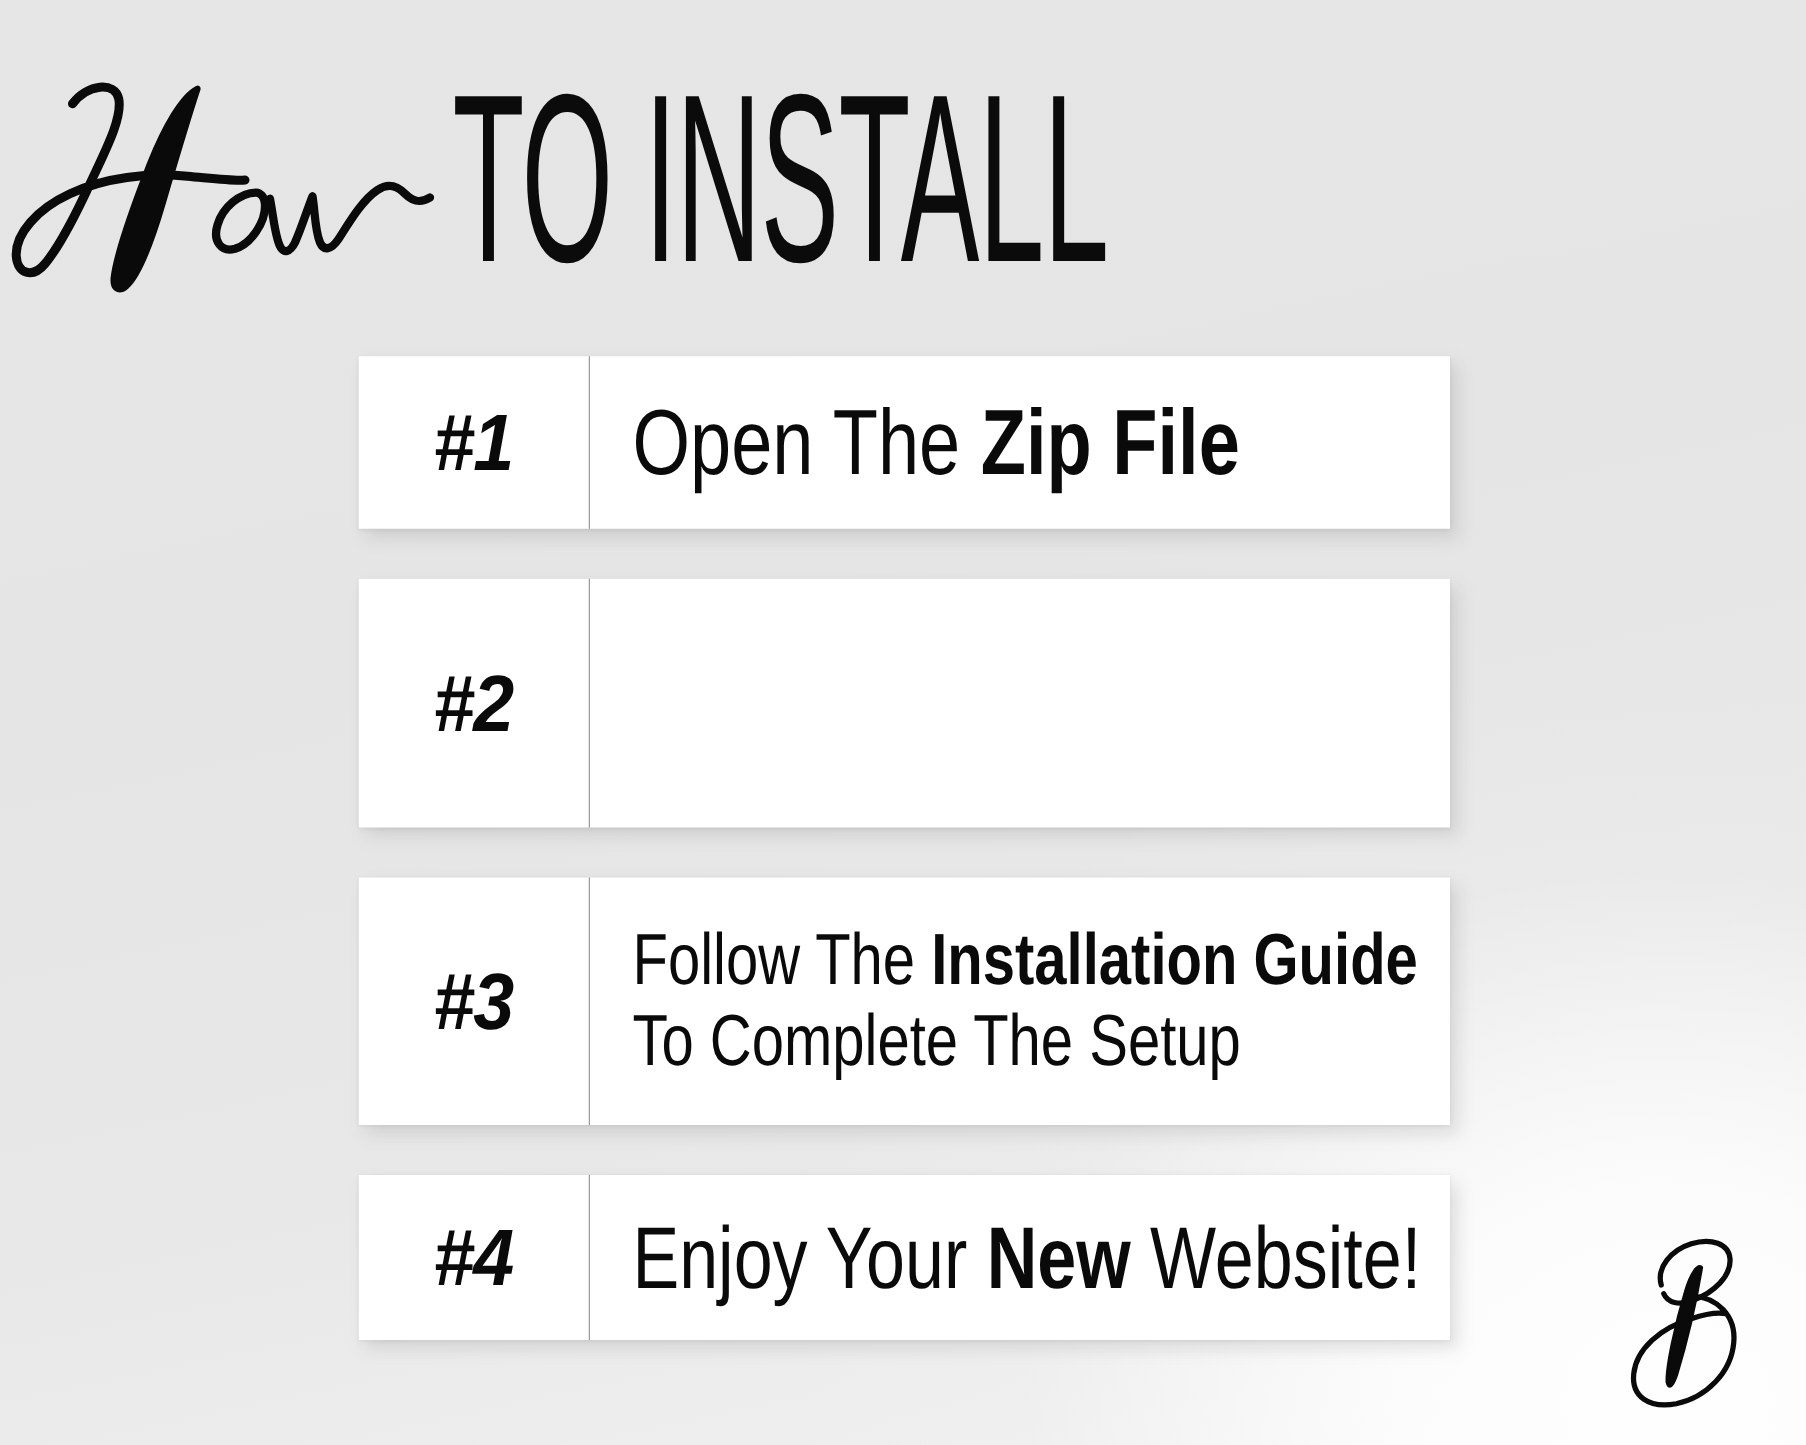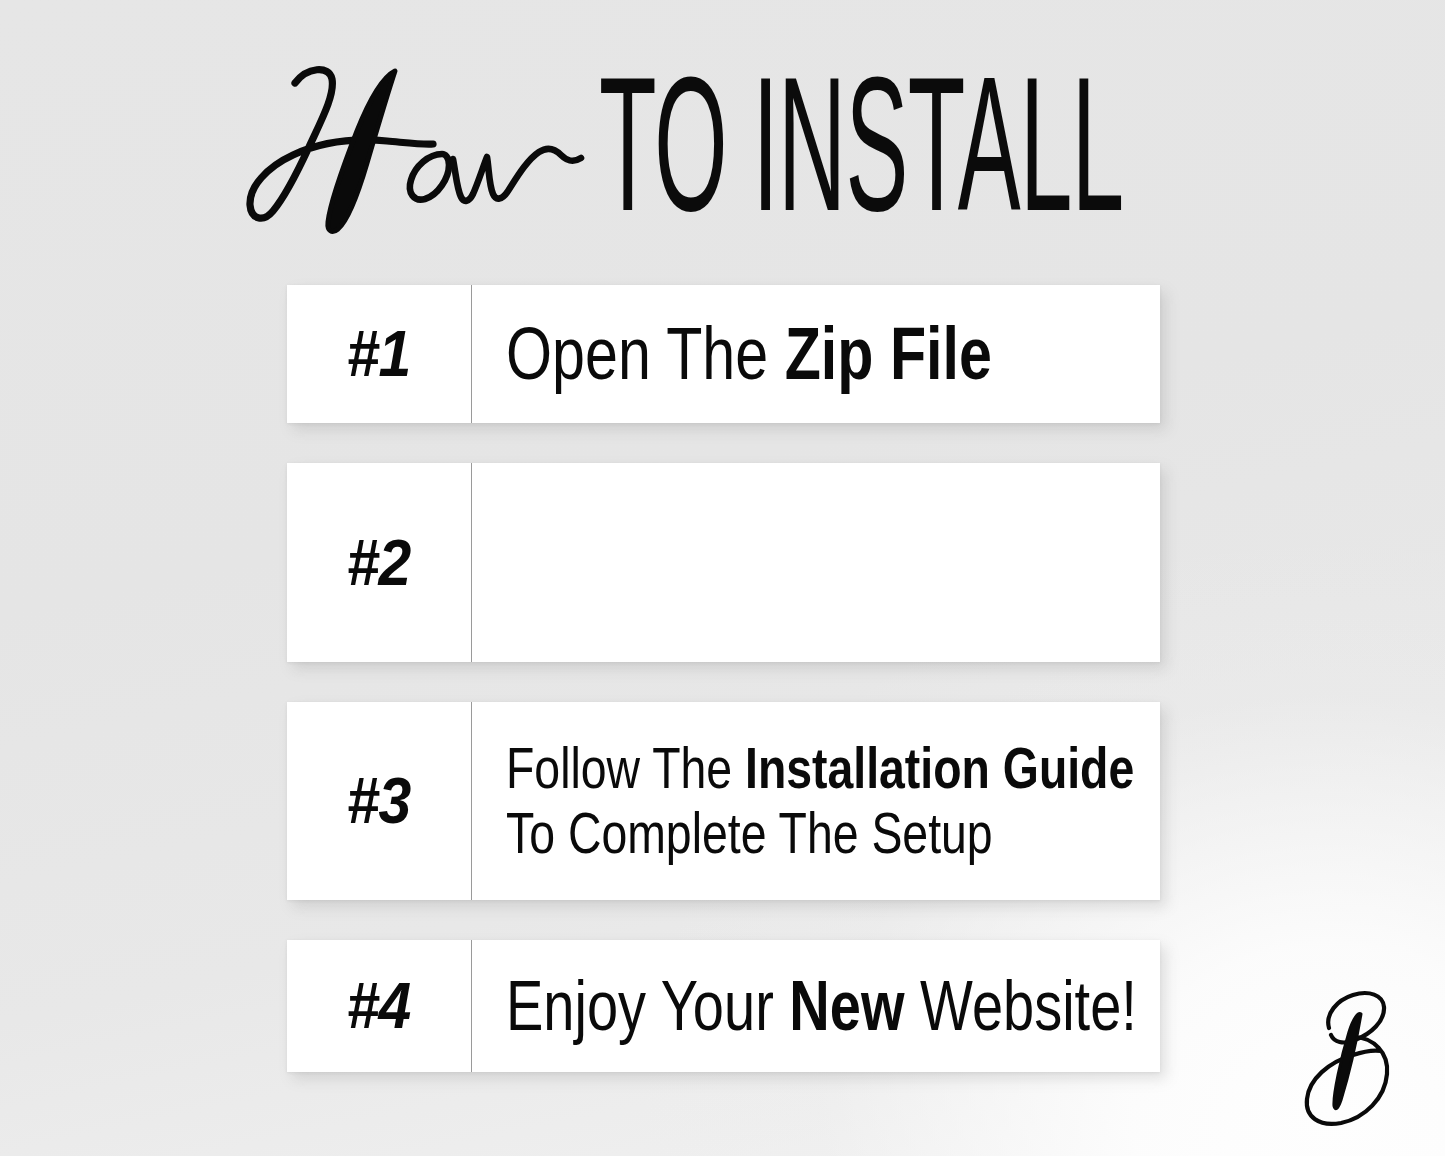--- a/index.html
+++ b/index.html
@@ -25,21 +25,21 @@
 
   
   #heading {
     position: absolute;
     left: 0;
     top: 52px;
     width: 1445px;
     height: 185px;
     display: flex;
     align-items: flex-end;
-    justify-content: flex-end;
+    justify-content: flex-start;
   }
   #script-how {
     display: block;
     width: 360px;
     height: 180px;
     margin-right: 8px;
     margin-bottom: -2px;
   }
   #install-word {
     font-family: "Liberation Sans Narrow", "Liberation Sans", sans-serif;

